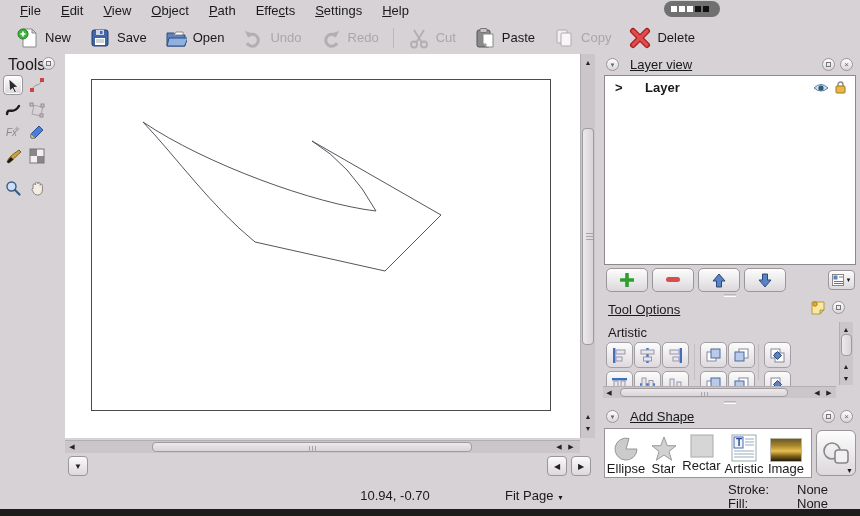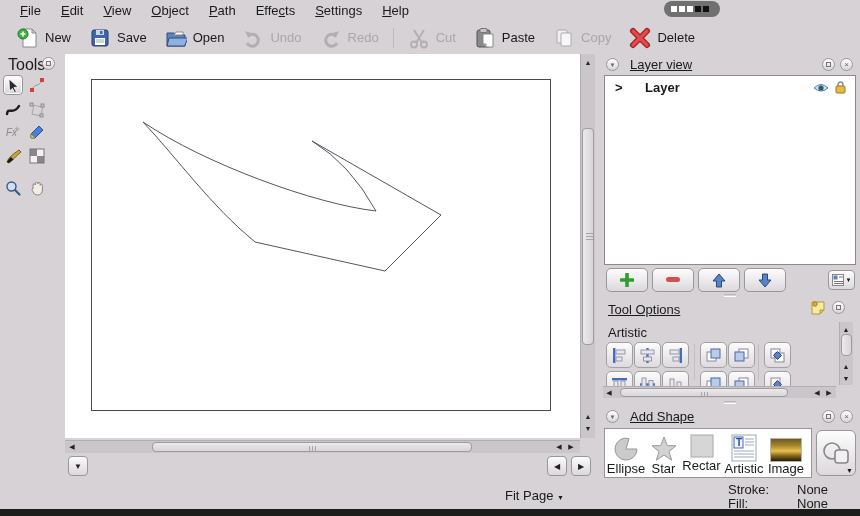--- a/index.html
+++ b/index.html
@@ -484,20 +484,21 @@
   </div>
   <div class="sm-btn" style="left:816px;top:430px;width:40px;height:46px;border-radius:6px;">
     <svg width="28" height="26" viewBox="0 0 28 26">
         <circle cx="10" cy="11" r="8" fill="none" stroke="#8a868a" stroke-width="1.6"></circle>
         <rect x="13" y="10" width="13" height="13" rx="3" fill="#f2f0f2" stroke="#8a868a" stroke-width="1.6"></rect>
       </svg>
     <span class="ga-down" style="position:absolute;right:2px;bottom:1px;font-size:7px;"></span>
   </div>
 
   <div id="statusbar">
+    <div style="position:absolute;left:335px;top:8px;width:120px;text-align:center;">10.94, -0.70</div>
 
     <div style="position:absolute;left:505px;top:8px;">
       <span>Fit Page</span>
       <span class="ga-down" style="font-size:7px;"></span>
     </div>
 
     <div style="position:absolute;left:728px;top:2px;">Stroke:</div>
     <div style="position:absolute;left:797px;top:2px;">None</div>
     <div style="position:absolute;left:728px;top:16px;">Fill:</div>
     <div style="position:absolute;left:797px;top:16px;">None</div>

